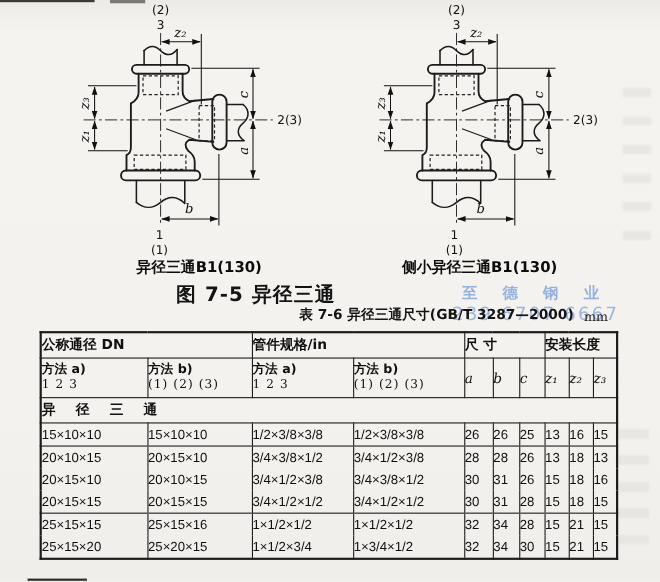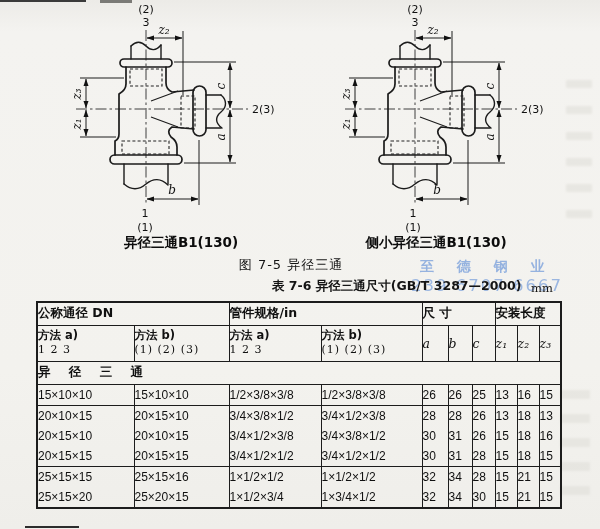--- a/index.html
+++ b/index.html
@@ -14,22 +14,22 @@
   .ol{fill:none;stroke:#1b1b1b;stroke-width:1.7;stroke-linejoin:round;stroke-linecap:round;}
   .ol2{fill:none;stroke:#1b1b1b;stroke-width:1.4;stroke-linecap:round;}
   .dash{fill:none;stroke:#222;stroke-width:1.1;stroke-dasharray:3 2.2;}
   .cl{fill:none;stroke:#2a2a2a;stroke-width:.9;stroke-dasharray:11 3 2.5 3;}
   .dl{fill:none;stroke:#111;stroke-width:.95;}
   .thin{fill:none;stroke:#1b1b1b;stroke-width:1.1;}
   .t-sans{font:11px "DejaVu Sans",sans-serif;fill:#111;}
   .t-dim{font:italic 12px "DejaVu Serif",serif;fill:#111;}
   .t-cap{font:bold 13.5px "DejaVu Sans",sans-serif;fill:#0c0c0c;}
   
-  .fig-caption{position:absolute; left:160px; top:256px; width:262px; text-align:center;
-    font-weight:normal; font-size:13px; letter-spacing:1px;}
+  .fig-caption{position:absolute; left:160px; top:256px; width:262px; 
+    font-weight:bold; font-size:18px; letter-spacing:1px;}
   .tbl-caption{position:absolute; left:272px; top:278px; font-weight:bold; font-size:12.5px; white-space:nowrap;}
   .wm{position:absolute; color:#7ea3dc; opacity:.8; white-space:nowrap;}
   .wm-company{left:420px; top:258px; font-size:14px; font-weight:bold; letter-spacing:9px;}
   .wm-phone{left:411px; top:276px; font-size:16.5px; letter-spacing:2px; opacity:.75;}
   .unit-mm{position:absolute; left:531px; top:281px; font-size:11.5px; font-family:"DejaVu Serif",serif;}
   
   .spec-table{position:absolute; left:36px; top:301px; width:524px;
     border-collapse:collapse; table-layout:fixed; border:2px solid #1c1c1c;
     font-size:11.5px; text-align:left; color:#101010;}
   .spec-table thead td{border:1px solid #1c1c1c; padding:0;}

